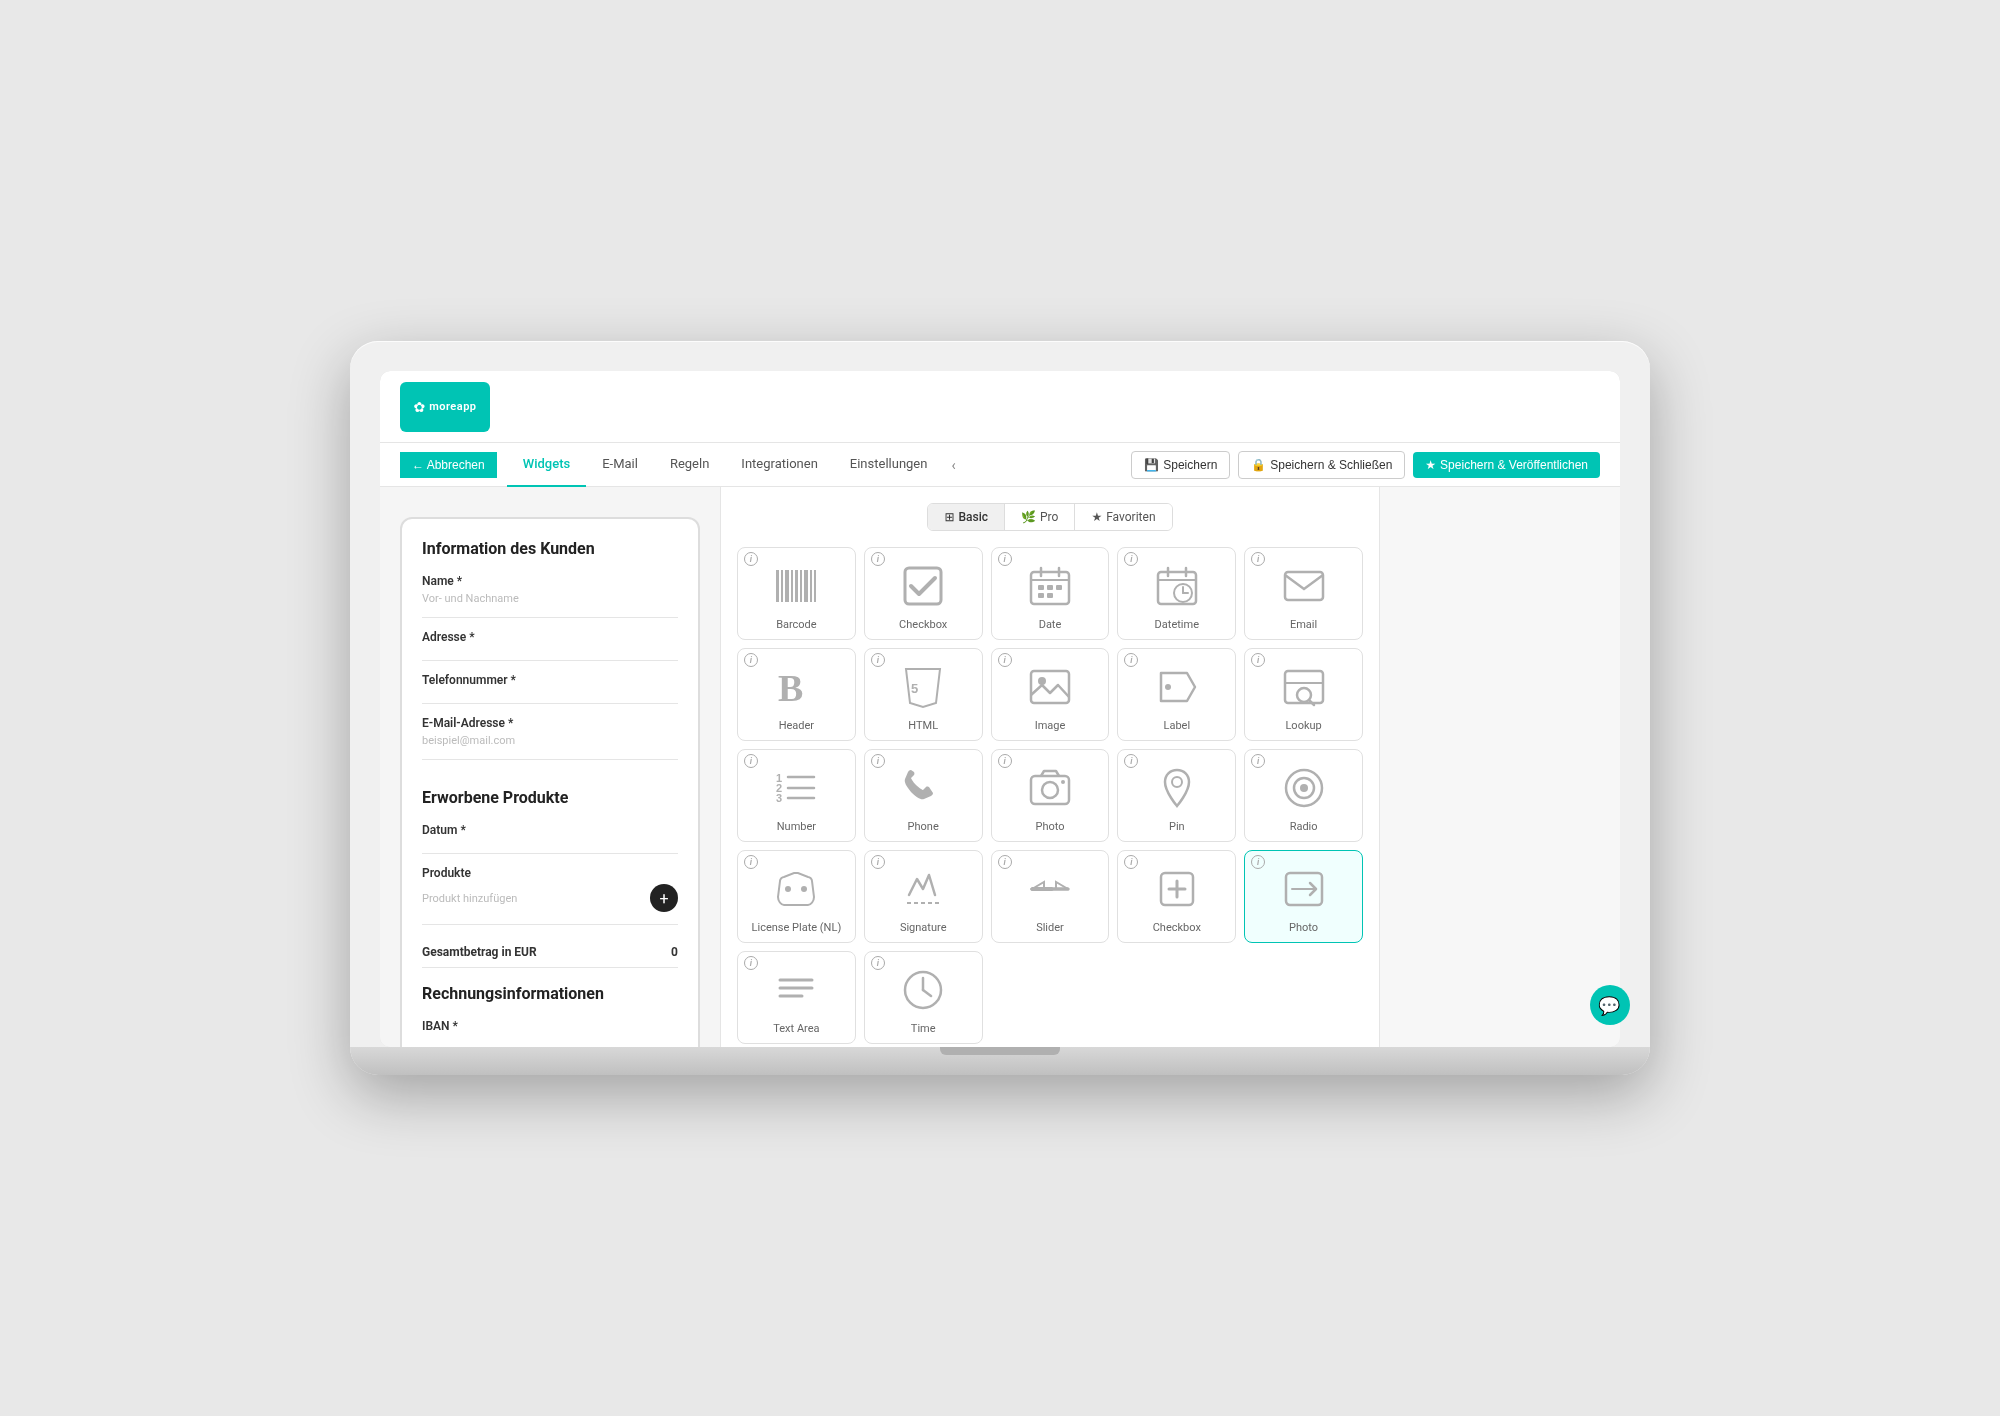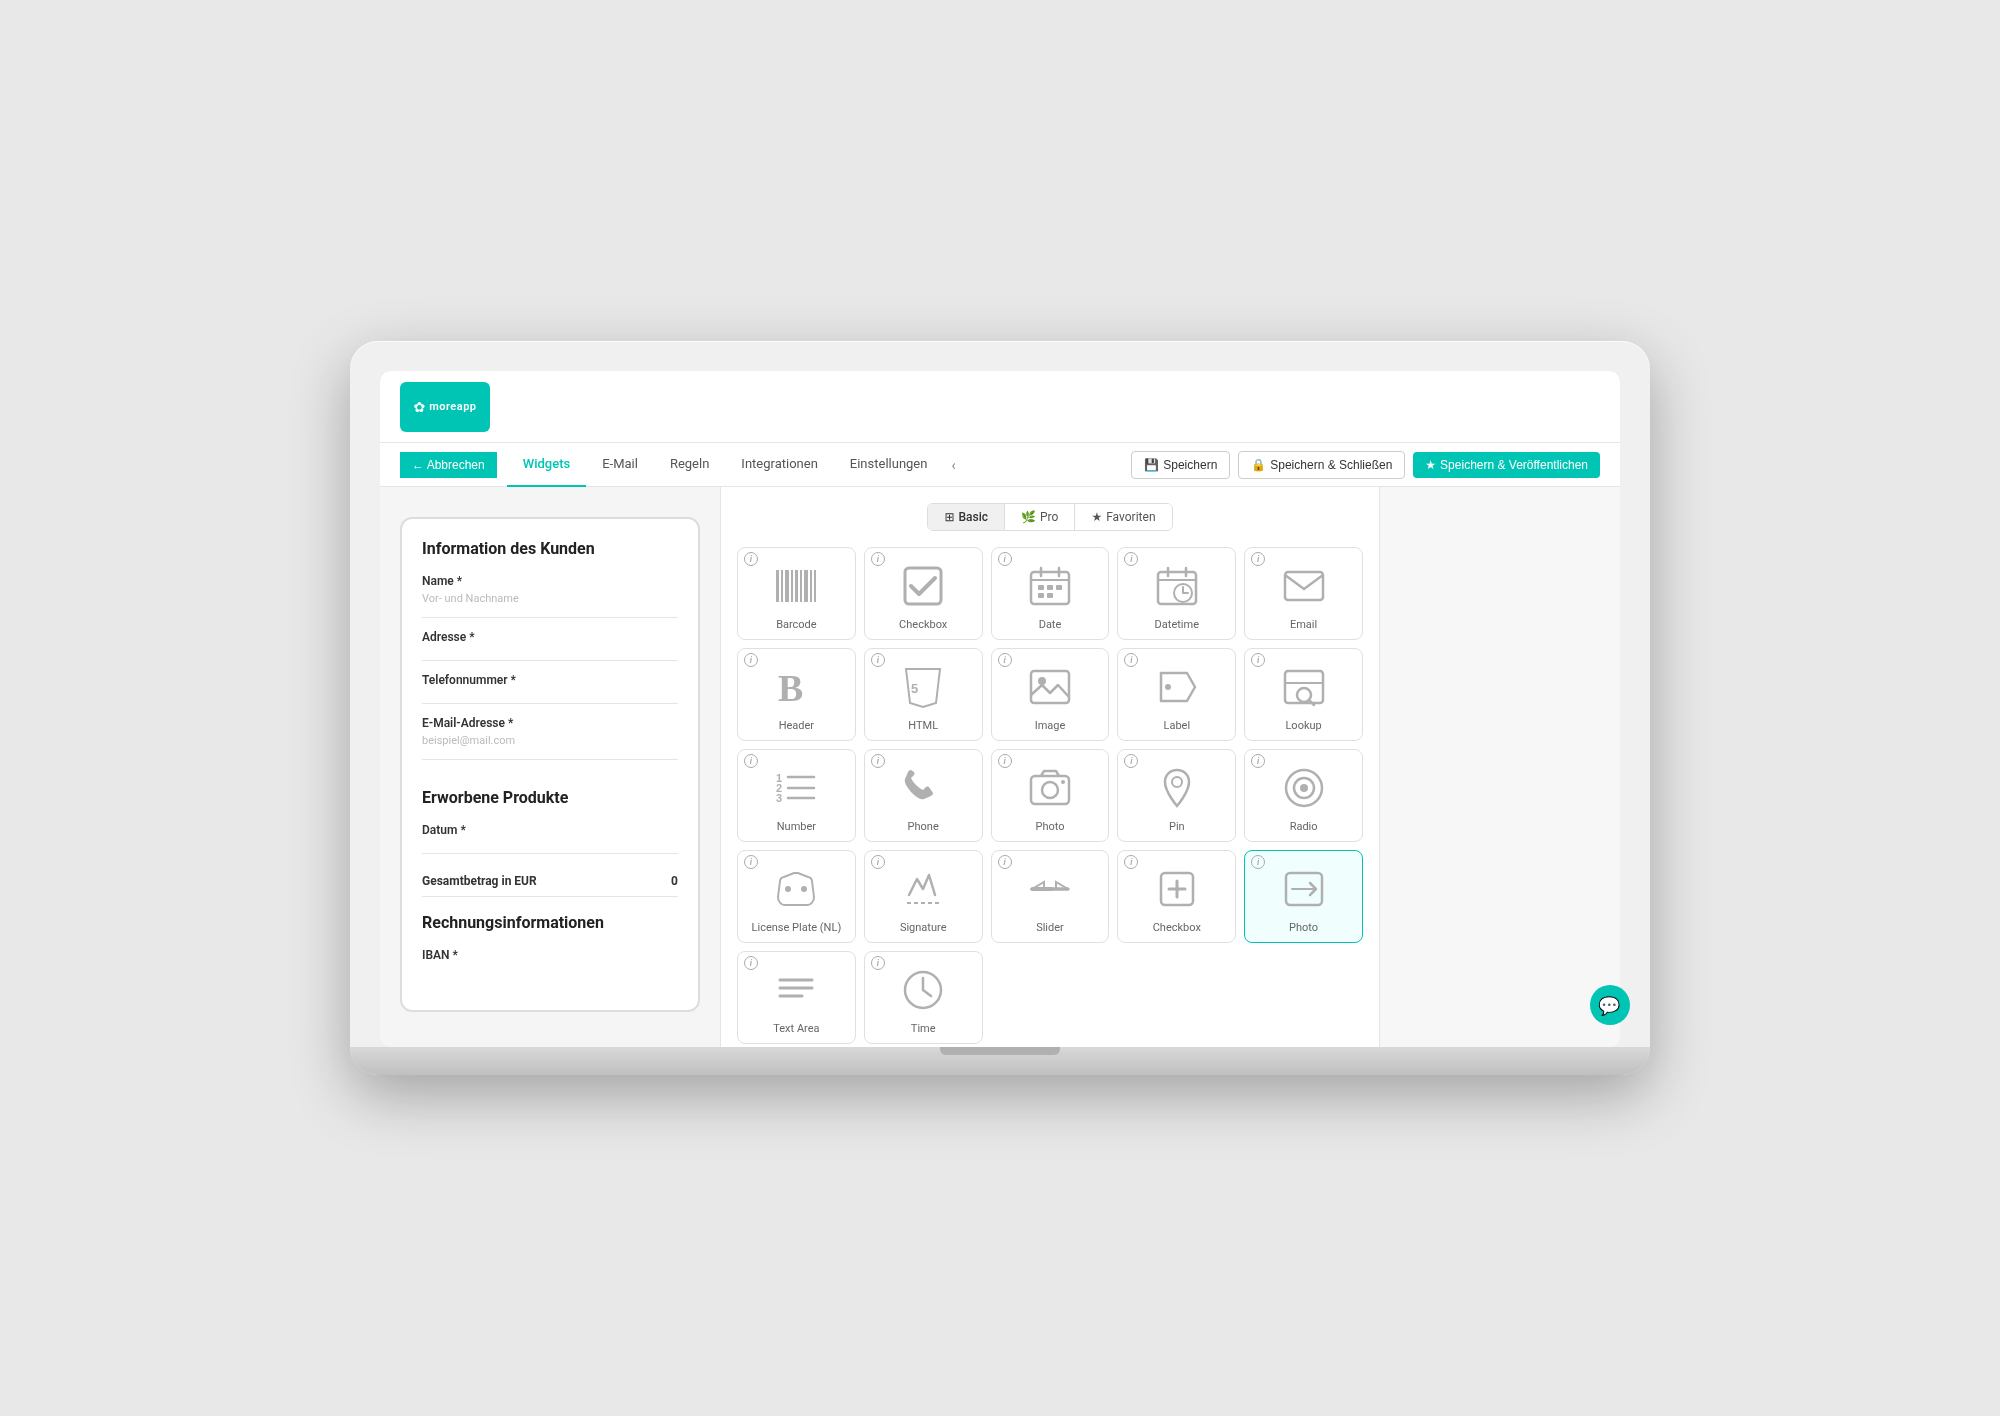--- a/index.html
+++ b/index.html
@@ -435,20 +435,27 @@
             <div class="form-field-label">E-Mail-Adresse *</div>
             <div class="form-field-input">beispiel@mail.com</div>
           </div>
 
           <div class="form-section-divider"></div>
 
           <div class="form-section-title">Erworbene Produkte</div>
           <div class="form-field">
             <div class="form-field-label">Datum *</div>
           </div>
+          <div class="form-field">
+            <div class="form-field-label">Produkte</div>
+            <div class="form-subform-header">
+              <div class="form-field-input">Produkt hinzufügen</div>
+              <div class="form-add-btn">+</div>
+            </div>
+          </div>
           <div class="form-total-row">
             <span>Gesamtbetrag in EUR</span>
             <span>0</span>
           </div>
 
           <div class="form-section-divider"></div>
 
           <div class="form-section-title">Rechnungsinformationen</div>
           <div class="form-field">
             <div class="form-field-label">IBAN *</div>

